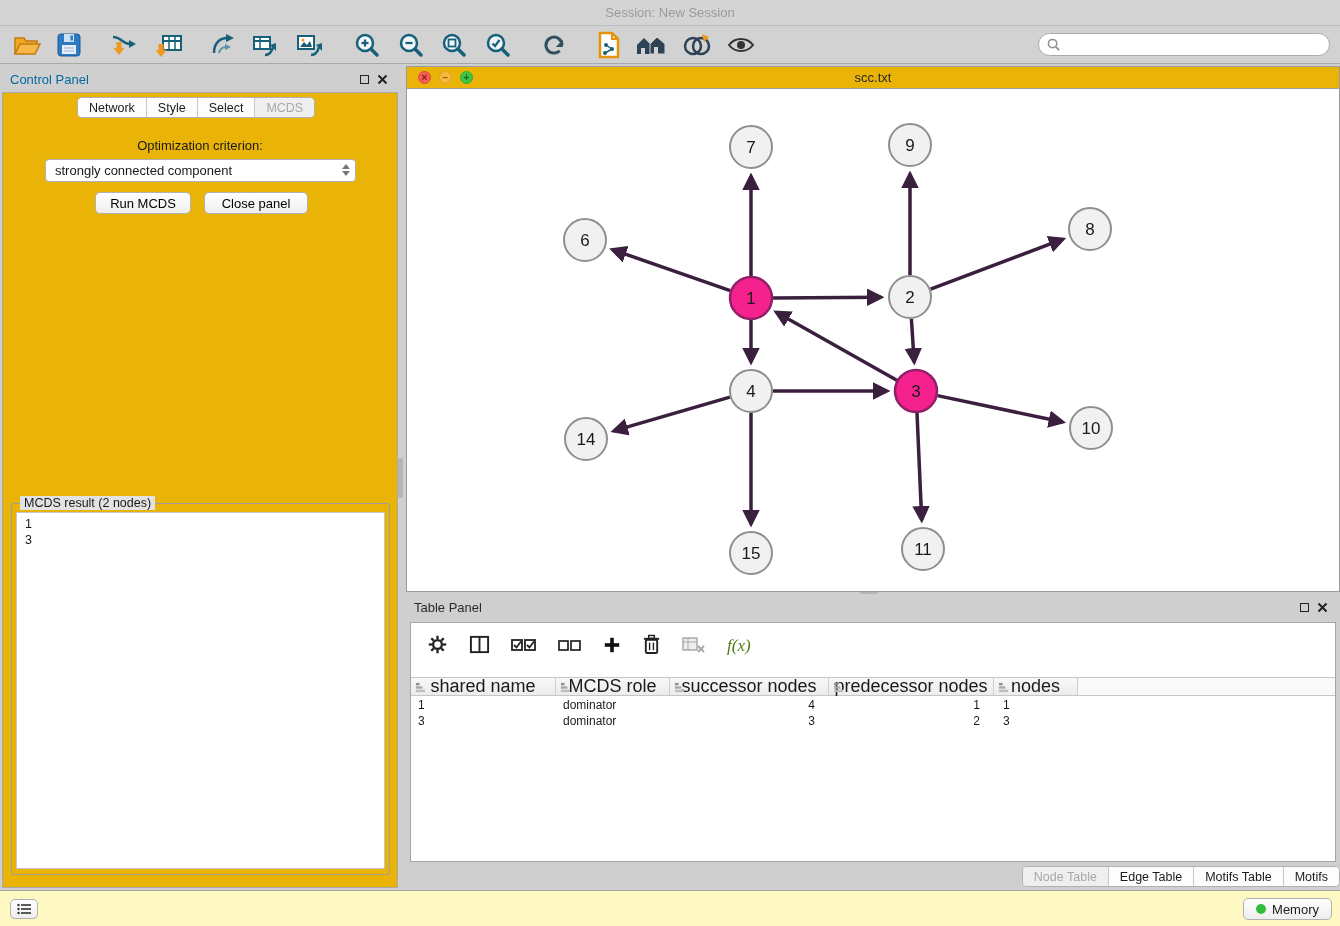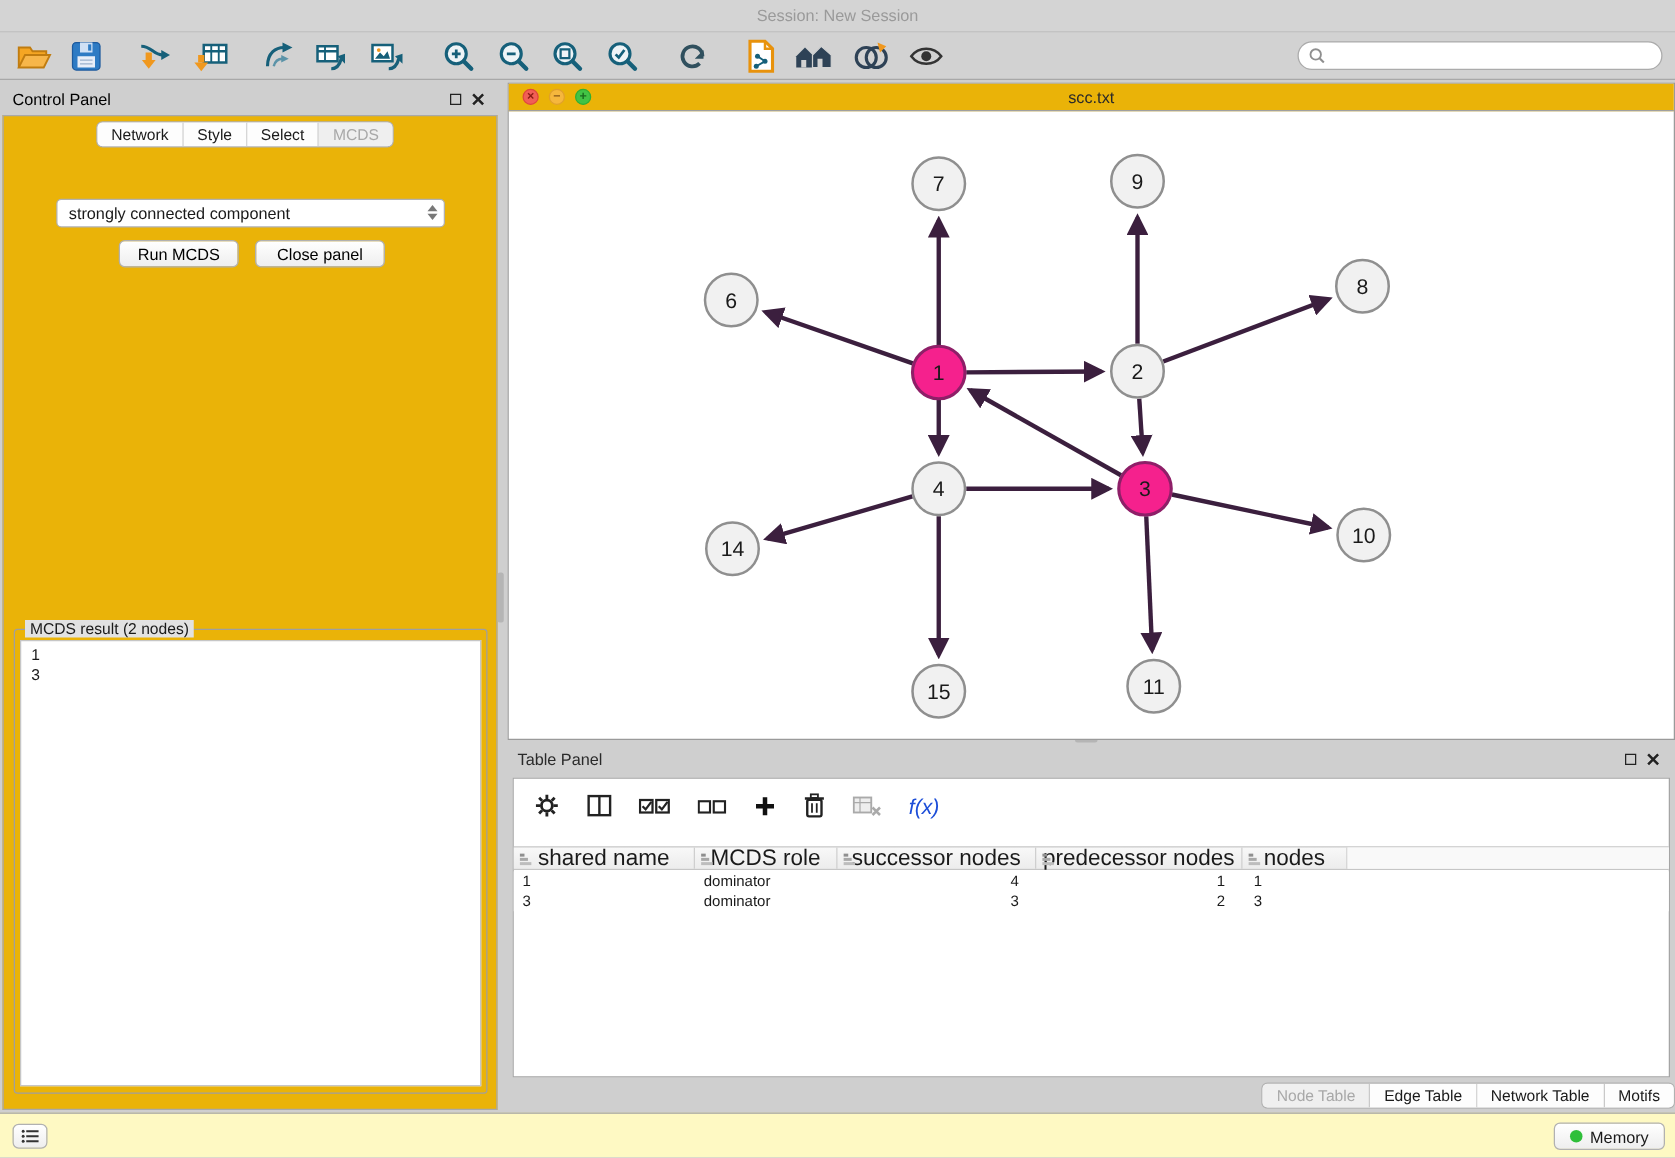--- a/index.html
+++ b/index.html
@@ -18,21 +18,21 @@
 
   
   .seg{display:flex;border:1px solid #b1b1b1;border-radius:5px;overflow:hidden;background:#fdfdfd;height:21px}
   .seg .tab{display:flex;align-items:center;justify-content:center;padding:0 11px;border-right:1px solid #c9c9c9;font-size:12.5px;background:#fdfdfd;white-space:nowrap}
   .seg .tab:last-child{border-right:none}
   .seg .tab.active{color:#a8a8a8;background:#efefef}
 
   .btn{display:inline-flex;align-items:center;justify-content:center;background:linear-gradient(#ffffff,#eeeeee);border:1px solid #b1b1b1;border-radius:5px;font-size:13px;height:22px;padding:0 12px;white-space:nowrap}
 
   
-  .cp-title{left:10px;top:72px;font-size:13px;color:#000000}
+  .cp-title{left:10px;top:72px;font-size:13px;color:#0369a1}
   .cp-body{left:2px;top:92px;width:396px;height:796px;background:#eab308;border:1px solid #a9a9a9}
   .dropdown{position:absolute;background:#fff;border:1px solid #b1b1b1;border-radius:4px;height:23px;display:flex;align-items:center;padding:0 9px;font-size:13px}
   .stepper{position:absolute;right:5px;top:4px;display:flex;flex-direction:column;gap:2px}
   .tri-up{width:0;height:0;border-left:4px solid transparent;border-right:4px solid transparent;border-bottom:5px solid #787878}
   .tri-down{width:0;height:0;border-left:4px solid transparent;border-right:4px solid transparent;border-top:5px solid #787878}
   .groupbox{position:absolute;border:1px solid #9f9f9f;border-radius:3px}
   .legend{position:absolute;top:-8px;left:8px;background:#e2e2e2;padding:0 4px;font-size:12.5px}
   .resultarea{position:absolute;left:4px;top:8px;width:369px;height:357px;background:#fff;border:1px solid #c6c6c6;padding:3px 8px;font-size:12.5px;white-space:pre;line-height:16px}
   .float-sq{width:9px;height:9px;border:1.5px solid #222}
 
@@ -43,21 +43,21 @@
 
   
   .tp-title{left:414px;top:600px;font-size:13px;color:#2a2a2a}
   .tp-body{left:410px;top:622px;width:926px;height:240px;background:#fff;border:1px solid #a5a5a5}
   .tp-toolbar{position:absolute;left:0;top:0;width:924px;height:46px;display:flex;align-items:center;padding-left:16px;gap:21px}
   .thead{position:absolute;left:0;top:54px;width:924px;height:19px;display:flex;background:linear-gradient(#f8f8f8,#ececec);border-top:1px solid #c6c6c6;border-bottom:1px solid #c6c6c6}
   .th{display:flex;align-items:center;justify-content:center;border-right:1px solid #cfcfcf;font-size:18px;position:relative}
   .th .sorticon{position:absolute;left:4px;top:4px}
   .trow{position:absolute;left:0;width:924px;height:16px;display:flex;align-items:center;font-size:12px;background:#fff}
   .td{overflow:hidden;white-space:nowrap}
-  .fx{font-family:Liberation Sans, sans-serif;font-style:italic;font-size:17px;color:#1d4ed8}
+  .fx{font-family:Liberation Serif, serif;font-style:italic;font-size:17px;color:#4d7c0f}
 
   .tabbar-bottom{left:406px;top:866px;width:934px;display:flex;justify-content:flex-end}
 
   
   .statusbar{left:0;top:890px;width:1340px;height:36px;background:#fef9c3;border-top:1px solid #a3a3a3}
   .memdot{width:10px;height:10px;border-radius:50%;background:#2fbf3a;margin-right:6px}
 
   .handle-v{left:398px;top:458px;width:5px;height:40px;border-radius:2px;background:#b5b5b5}
   .handle-h{left:860px;top:589px;width:18px;height:5px;border-radius:2px;background:#b5b5b5}
 </style>
@@ -232,20 +232,21 @@
 </div>
 
 <div class="abs cp-body">
   <div class="seg" style="position:absolute;left:74px;top:4px">
     <div class="tab">Network</div>
     <div class="tab">Style</div>
     <div class="tab">Select</div>
     <div class="tab active">MCDS</div>
   </div>
 
+  <div style="position:absolute;left:0;top:45px;width:394px;text-align:center">Optimization criterion:</div>
 
   <div class="dropdown" style="left:42px;top:66px;width:311px">
     <span>strongly connected component</span>
     <span class="stepper">
       <span class="tri-up"></span>
         <span class="tri-down"></span>
     </span>
   </div>
 
   <button class="btn" style="position:absolute;left:92px;top:99px;width:96px">Run MCDS</button>
@@ -469,21 +470,21 @@
     <div class="td" style="width:159px;text-align:right;padding-right:14px">3</div>
     <div class="td" style="width:165px;text-align:right;padding-right:14px">2</div>
     <div class="td" style="width:84px;padding-left:9px">3</div>
   </div>
 </div>
 
 <div class="abs tabbar-bottom">
   <div class="seg">
     <div class="tab active">Node Table</div>
     <div class="tab">Edge Table</div>
-    <div class="tab">Network Table</div>
+    <div class="tab">Motifs Table</div>
     <div class="tab">Motifs</div>
   </div>
 </div>
 
 <div class="abs statusbar">
   <div class="btn" style="position:absolute;left:10px;top:8px;width:28px;height:20px;padding:0">
     <svg width="14" height="12" viewBox="0 0 14 12">
       <circle cx="1.5" cy="2" r="1.2" fill="#333"></circle>
         <rect x="4" y="1.2" width="10" height="1.6" fill="#333"></rect>
       <circle cx="1.5" cy="6" r="1.2" fill="#333"></circle>

